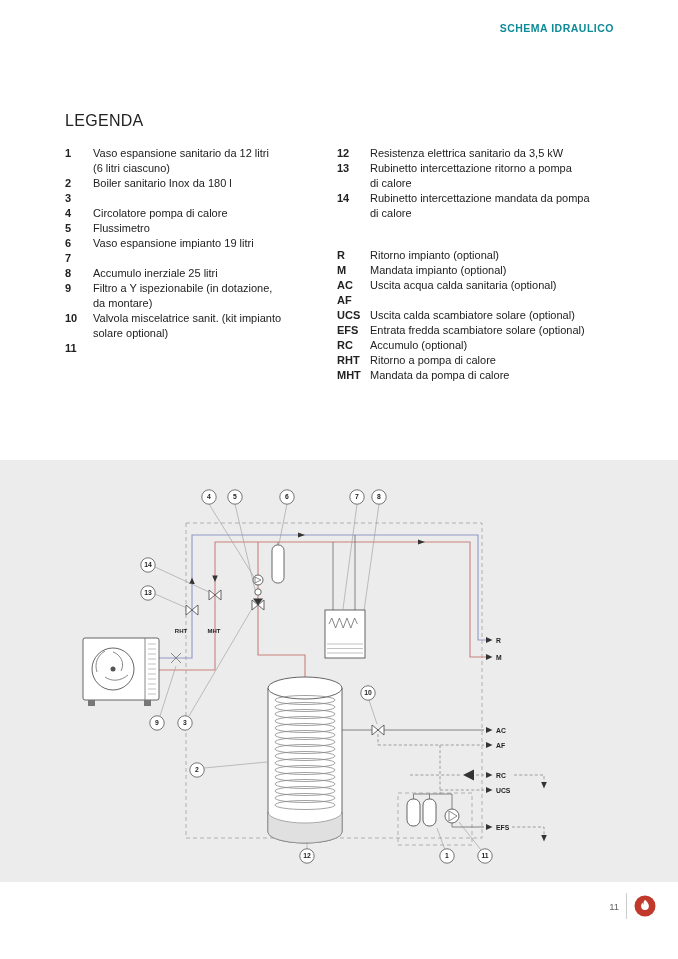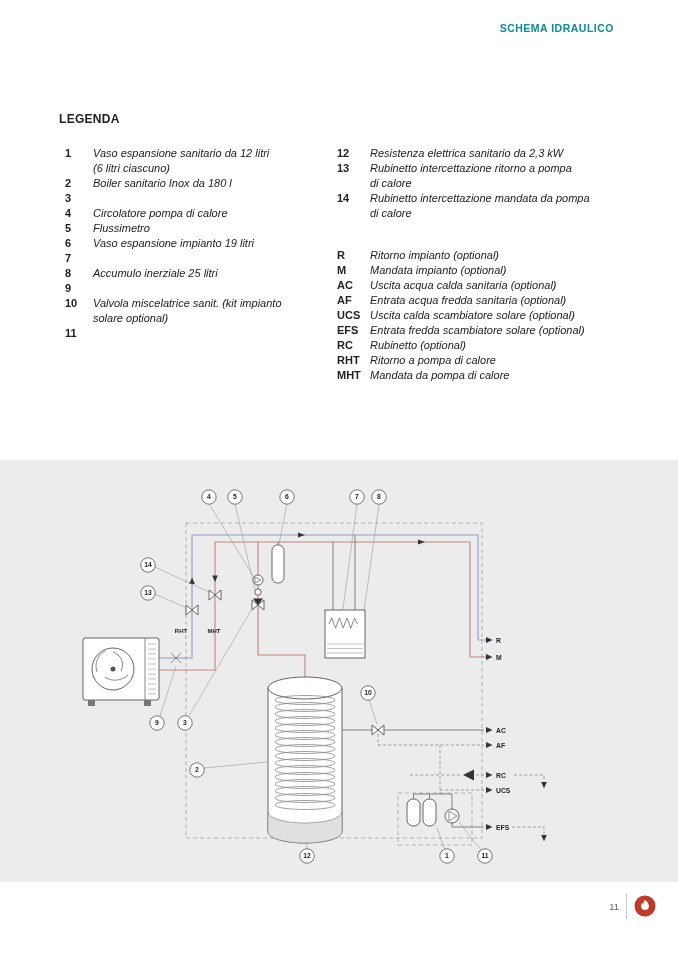--- a/index.html
+++ b/index.html
@@ -1,28 +1,28 @@
 <!DOCTYPE html>
 <html><head>
 <meta charset="utf-8">
 <style>
   html,body{margin:0;padding:0;background:#fff;}
   .page{position:relative;width:678px;height:959px;background:#fff;overflow:hidden;
         font-family:"Liberation Sans",sans-serif;color:#222;}
   .header-title{position:absolute;top:22px;right:64px;font-size:10.5px;font-weight:bold;
         letter-spacing:.5px;color:#0d8b96;}
-  .legend-title{position:absolute;left:59px;top:112px;font-size:12px;font-weight:bold;letter-spacing:.3px;}
+  .legend-title{position:absolute;left:65px;top:112px;font-size:16px;font-weight:normal;letter-spacing:.3px;}
   .legend-cols{position:absolute;left:65px;top:146px;display:flex;}
   .col-left{width:272px;}
   .col-right{width:285px;}
   .lrow{display:flex;font-size:11px;line-height:15px;}
   .lnum{width:28px;font-weight:bold;flex:none;}
   .lnumr{width:33px;font-weight:bold;flex:none;}
   .lcode{width:33px;font-weight:bold;flex:none;}
-  .ltxt{white-space:pre-line;font-style:italic;}
+  .ltxt{white-space:pre-line;}
   .abbr-block{margin-top:27px;}
   .diagram{position:absolute;left:0;top:460px;}
   .pipe{fill:none;stroke-width:1.1;}
   .thin{fill:none;stroke:#6b6b6b;stroke-width:.8;}
   .gthin{fill:none;stroke:#999;stroke-width:.6;}
   .dash{fill:none;stroke:#8a8a8a;stroke-width:.8;stroke-dasharray:3 2.2;}
   .dashbox{fill:none;stroke:#9a9a9a;stroke-width:.7;stroke-dasharray:4 3;}
   .comp{fill:#fff;stroke:#555;stroke-width:.9;}
   .lead{stroke:#999;stroke-width:.6;}
   .callout circle{fill:#fff;stroke:#666;stroke-width:.9;}
@@ -73,34 +73,36 @@
         </div>
       <div class="lrow">
           <span class="lnum">7</span>
         </div>
       <div class="lrow">
           <span class="lnum">8</span>
           <span class="ltxt">Accumulo inerziale 25 litri</span>
         </div>
       <div class="lrow">
           <span class="lnum">9</span>
+          <span class="ltxt">Filtro a Y ispezionabile (in dotazione,
+da montare)</span>
         </div>
       <div class="lrow">
           <span class="lnum">10</span>
           <span class="ltxt">Valvola miscelatrice sanit. (kit impianto
 solare optional)</span>
         </div>
       <div class="lrow">
           <span class="lnum">11</span>
         </div>
     </div>
     <div class="col-right">
       <div class="lrow">
           <span class="lnumr">12</span>
-          <span class="ltxt">Resistenza elettrica sanitario da 2,3 kW</span>
+          <span class="ltxt">Resistenza elettrica sanitario da 3,5 kW</span>
         </div>
       <div class="lrow">
           <span class="lnumr">13</span>
           <span class="ltxt">Rubinetto intercettazione ritorno a pompa
 di calore</span>
         </div>
       <div class="lrow">
           <span class="lnumr">14</span>
           <span class="ltxt">Rubinetto intercettazione mandata da pompa
 di calore</span>
@@ -113,33 +115,32 @@
         <div class="lrow">
             <span class="lcode">M</span>
             <span class="ltxt">Mandata impianto (optional)</span>
           </div>
         <div class="lrow">
             <span class="lcode">AC</span>
             <span class="ltxt">Uscita acqua calda sanitaria (optional)</span>
           </div>
         <div class="lrow">
             <span class="lcode">AF</span>
-            <span class="ltxt">Entrata acqua fredda sanitaria (optional)</span>
           </div>
         <div class="lrow">
             <span class="lcode">UCS</span>
             <span class="ltxt">Uscita calda scambiatore solare (optional)</span>
           </div>
         <div class="lrow">
             <span class="lcode">EFS</span>
             <span class="ltxt">Entrata fredda scambiatore solare (optional)</span>
           </div>
         <div class="lrow">
             <span class="lcode">RC</span>
-            <span class="ltxt">Rubinetto (optional)</span>
+            <span class="ltxt">Accumulo (optional)</span>
           </div>
         <div class="lrow">
             <span class="lcode">RHT</span>
             <span class="ltxt">Ritorno a pompa di calore</span>
           </div>
         <div class="lrow">
             <span class="lcode">MHT</span>
             <span class="ltxt">Mandata da pompa di calore</span>
           </div>
       </div>

